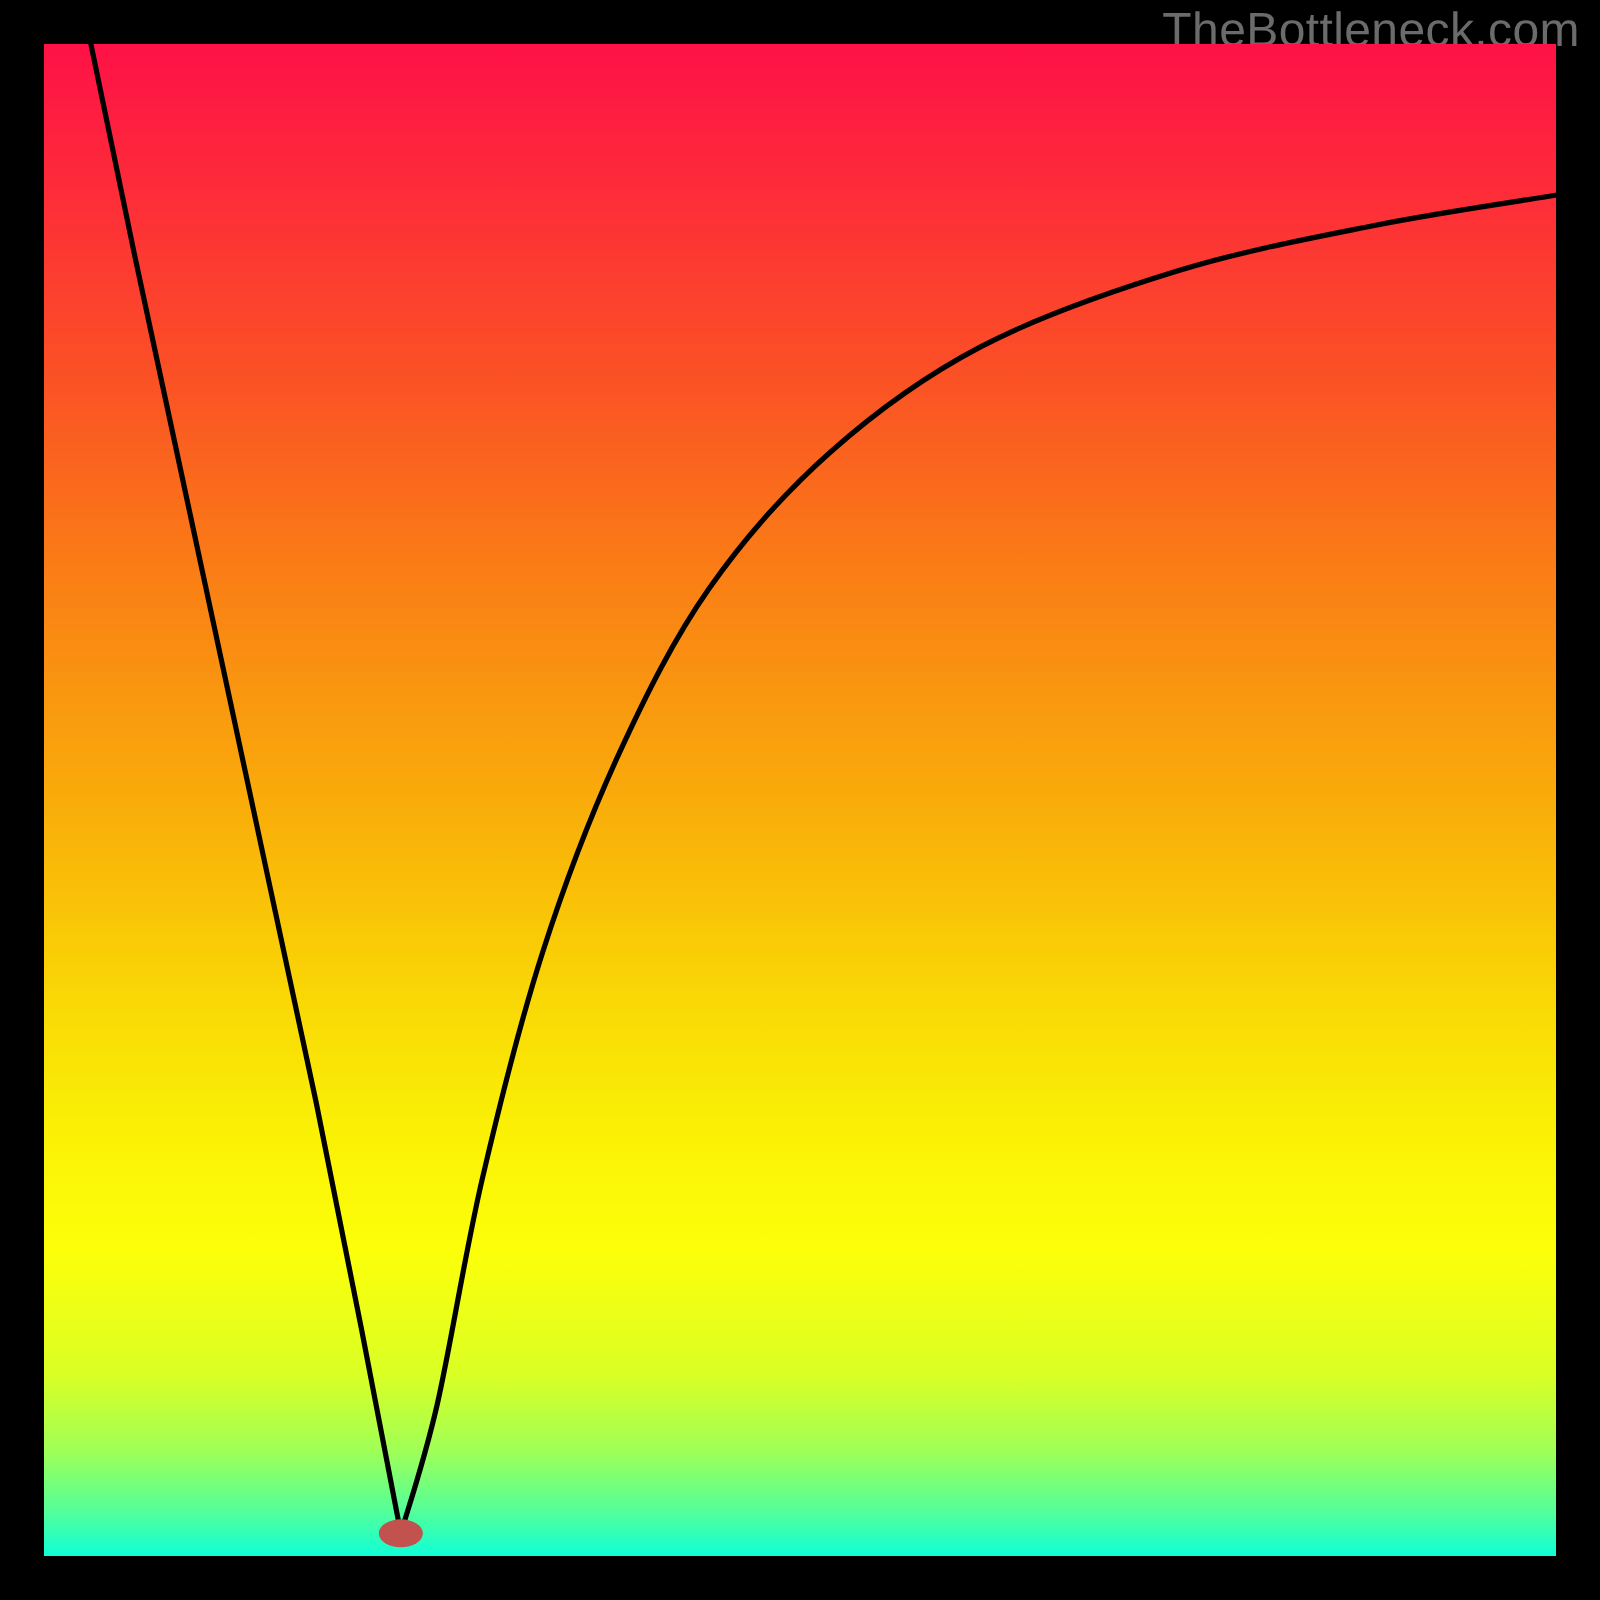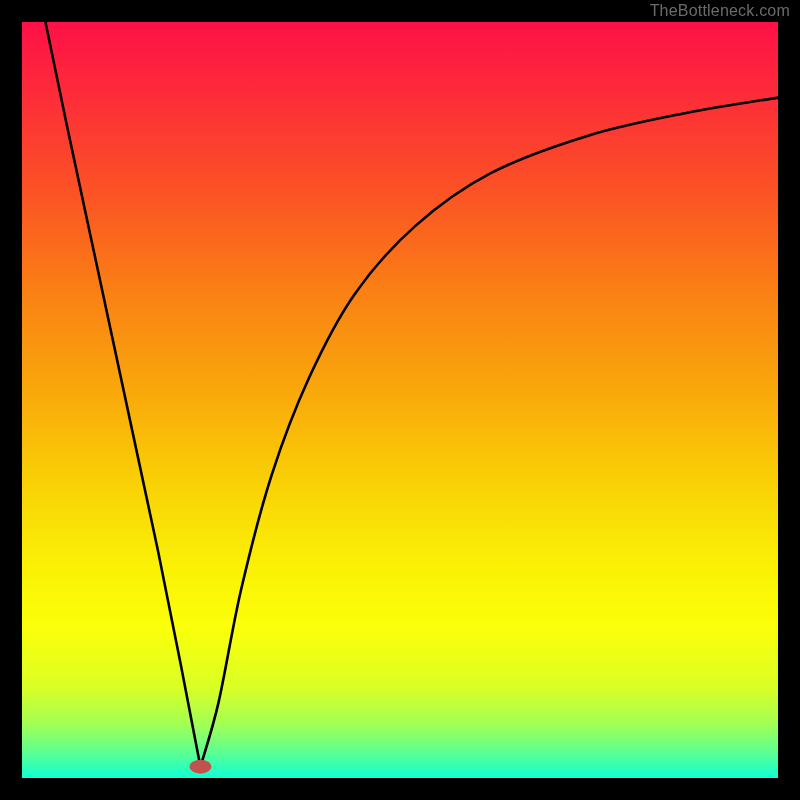--- a/index.html
+++ b/index.html
@@ -27,21 +27,21 @@
   .plot svg {
     display: block;
     width: 756px;
     height: 756px;
   }
   .watermark {
     position: absolute;
     top: 2px;
     right: 10px;
     color: #6b6b6b;
-    font-size: 16px;
+    font-size: 24px;
     font-weight: 500;
     letter-spacing: 0.2px;
     user-select: none;
   }
 </style>
 </head>
 <body>
 
 <div class="frame">
 

